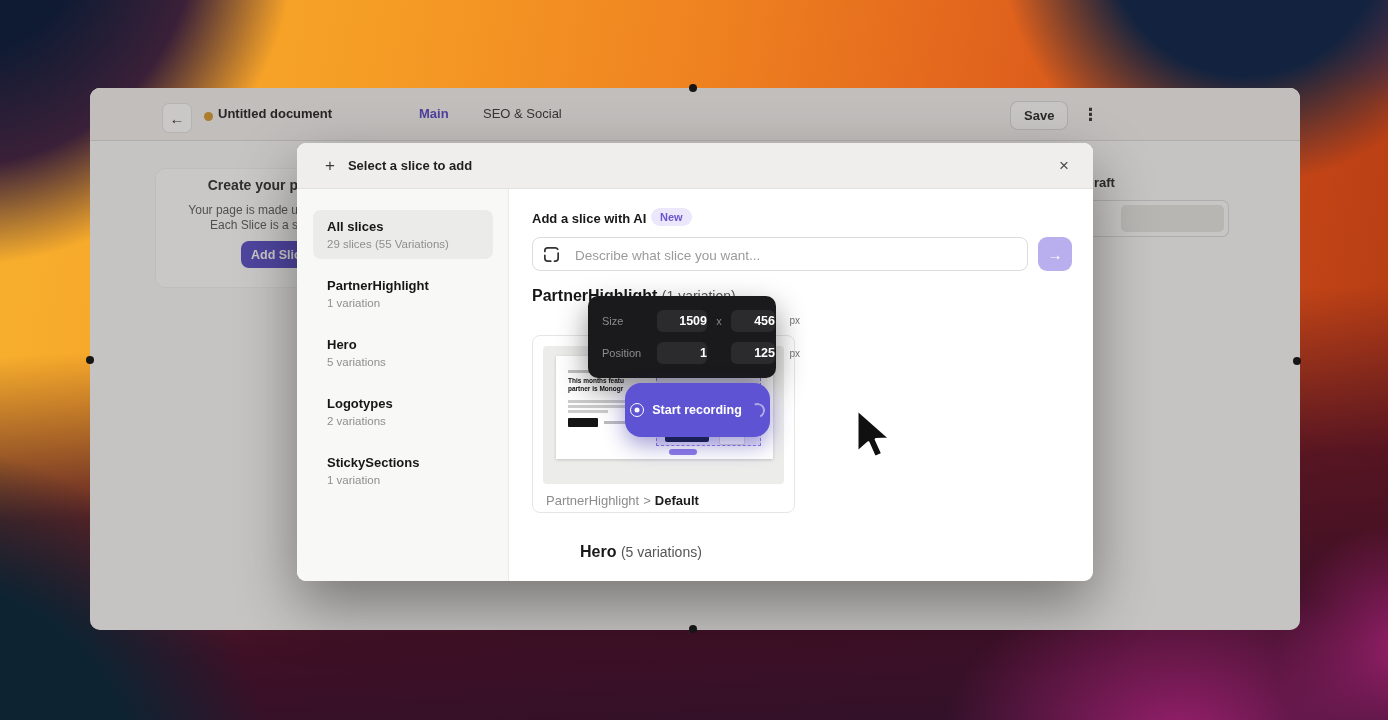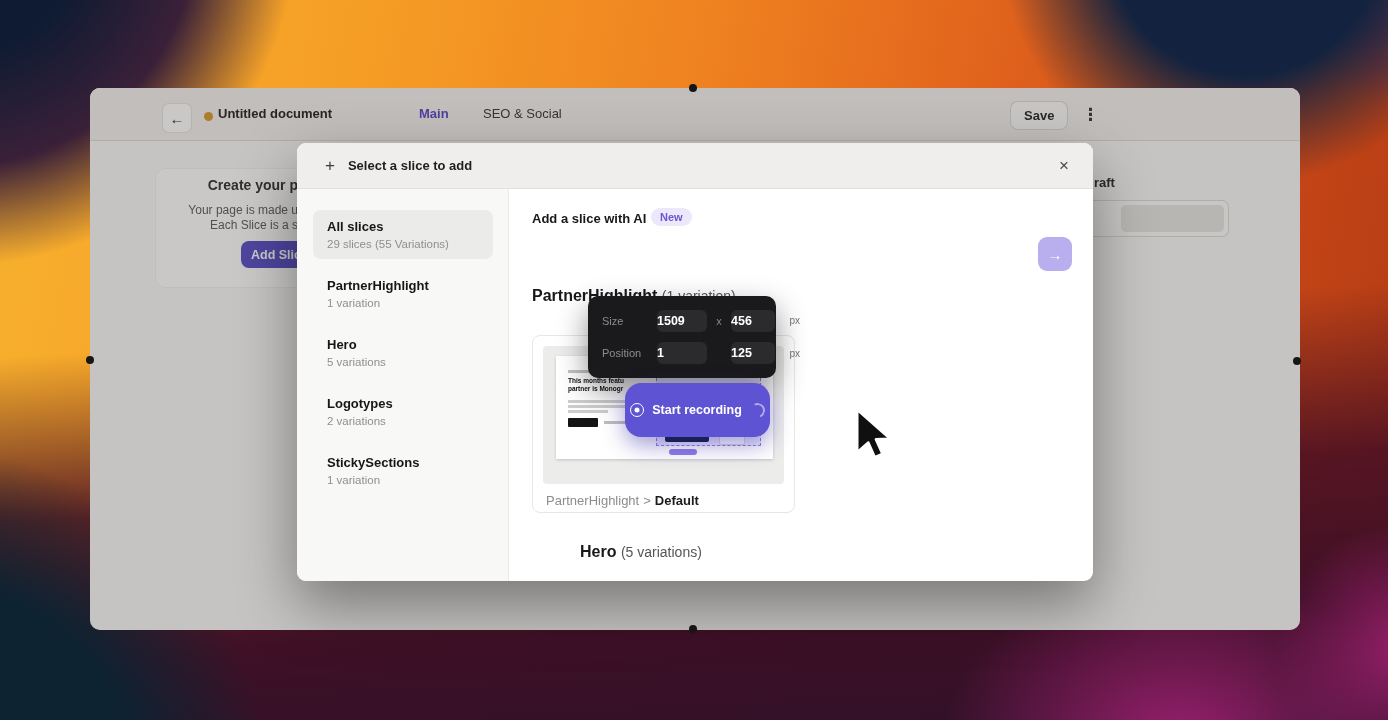--- a/index.html
+++ b/index.html
@@ -85,21 +85,21 @@
   .card-caption{position:absolute;left:13px;top:157px;font-size:13px;white-space:nowrap;}
   .cap-path{color:#8c8c8c;}
   .cap-sep{color:#8c8c8c;margin:0 4px;}
   .cap-name{color:#1c1c1c;font-weight:700;}
   
   .rec-panel{left:588px;top:296px;width:188px;height:82px;background:#1a191c;border-radius:10px;z-index:30;
     box-shadow:0 12px 30px rgba(0,0,0,.45);padding:11px 14px;box-sizing:border-box;
     display:grid;grid-template-rows:1fr 1fr;row-gap:5px;}
   .rec-row{display:grid;grid-template-columns:50px 50px 14px 44px 20px;align-items:center;column-gap:5px;}
   .rec-lab{font-size:11px;color:#8d8d8d;}
-  .rec-val{background:rgba(255,255,255,.08);border-radius:6px;text-align:left;font-size:12.5px;font-weight:700;color:#fff;padding:4px 0;}
+  .rec-val{background:rgba(255,255,255,.08);border-radius:6px;text-align:right;font-size:12.5px;font-weight:700;color:#fff;padding:4px 0;}
   .rec-x{font-size:11px;color:#888;text-align:center;}
   .rec-unit{font-size:10px;color:#6f6f6f;text-align:right;}
   .rec-start{left:625px;top:383px;width:145px;height:54px;background:#5e53d2;border:none;border-radius:16px;z-index:31;
     display:flex;align-items:center;justify-content:center;gap:8px;box-shadow:0 8px 22px rgba(50,40,160,.45);}
   .rec-dot{width:12px;height:12px;border:1.5px solid #fff;border-radius:50%;position:relative;flex:none;}
   .rec-dot span{position:absolute;left:50%;top:50%;width:5px;height:5px;background:#fff;border-radius:50%;transform:translate(-50%,-50%);}
   .rec-start-label{font-size:12.5px;font-weight:600;color:#fff;white-space:nowrap;}
   .rec-spin{width:11px;height:11px;border:2px solid rgba(255,255,255,.5);border-left-color:transparent;border-bottom-color:transparent;
     border-radius:50%;transform:rotate(20deg);flex:none;}
   
@@ -166,20 +166,26 @@
       <div class="side-item">
         <div class="side-name">StickySections</div>
         <div class="side-sub">1 variation</div>
       </div>
     </div>
 
     <div class="abs content">
       <div class="abs ai-label">Add a slice with AI</div>
       <div class="abs ai-badge">New</div>
 
+      <div class="abs ai-inputwrap">
+        <svg class="ai-icon" width="19" height="19" viewBox="0 0 20 20">
+          <path d="M6 3 h8 a3 3 0 0 1 3 3 v8 a3 3 0 0 1 -3 3 h-8 a3 3 0 0 1 -3 -3 v-8 a3 3 0 0 1 3 -3" fill="none" stroke="#333" stroke-width="1.8" stroke-dasharray="11 4" stroke-linecap="round"></path>
+        </svg>
+        <input class="ai-input" placeholder="Describe what slice you want..." style="">
+      </div>
       <button class="abs ai-send">
           <span>→</span>
         </button>
 
       <div class="abs sec1">
         <span class="sec-head">PartnerHighlight</span>
         <span class="sec-count">(1 variation)</span>
       </div>
 
       <div class="abs slice-card">

